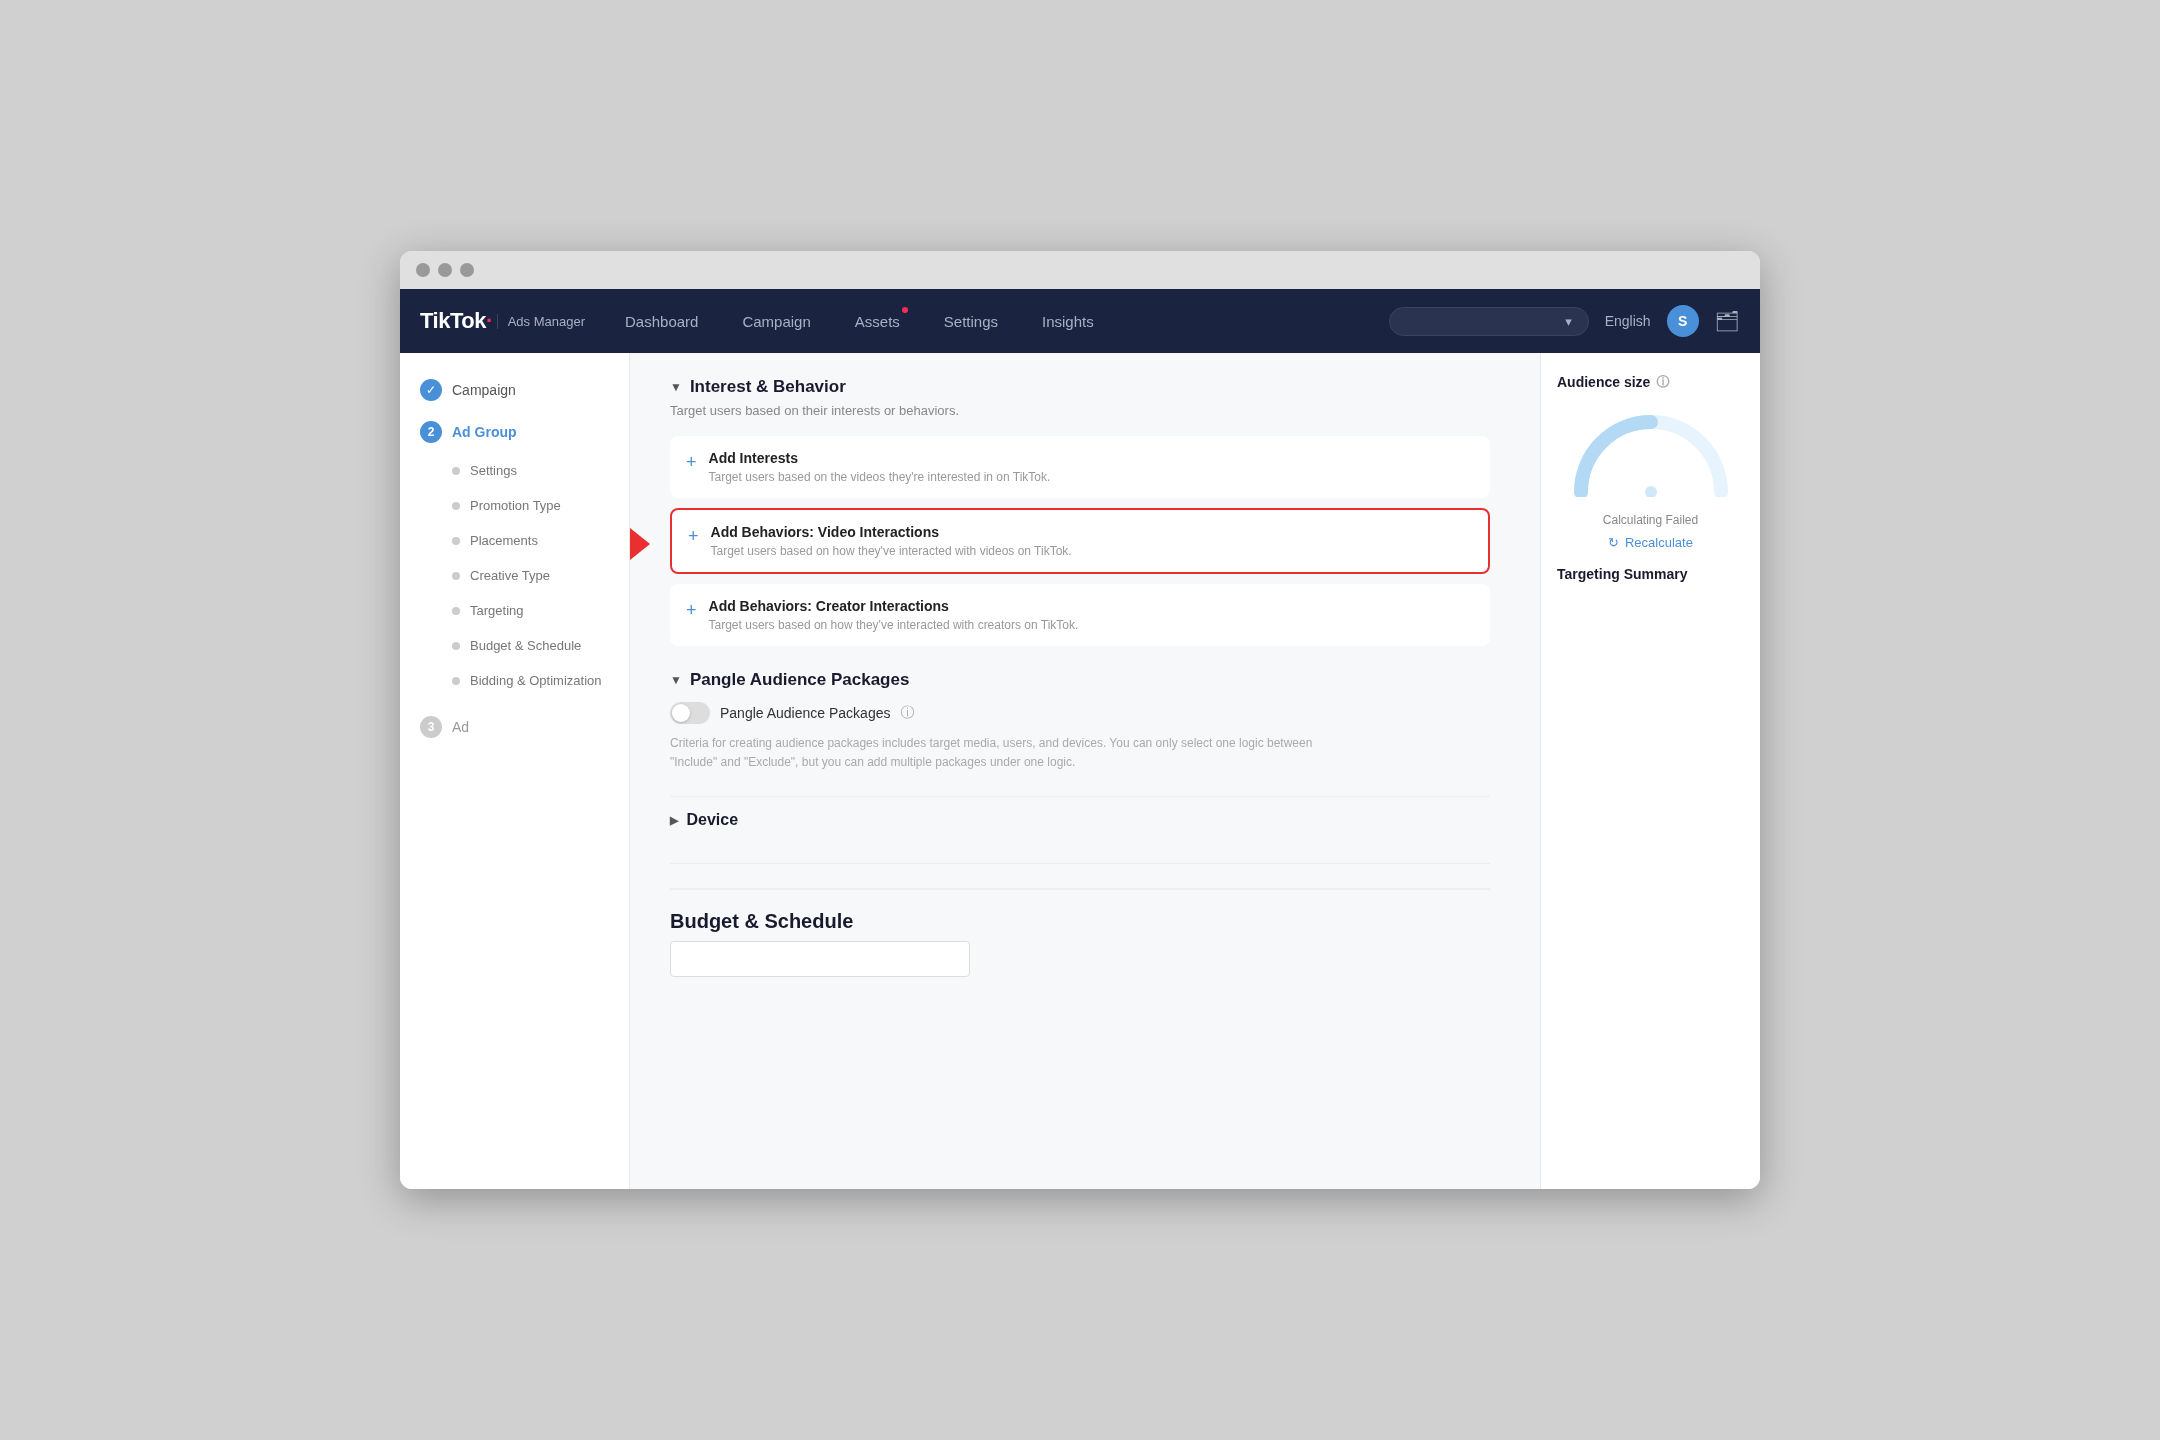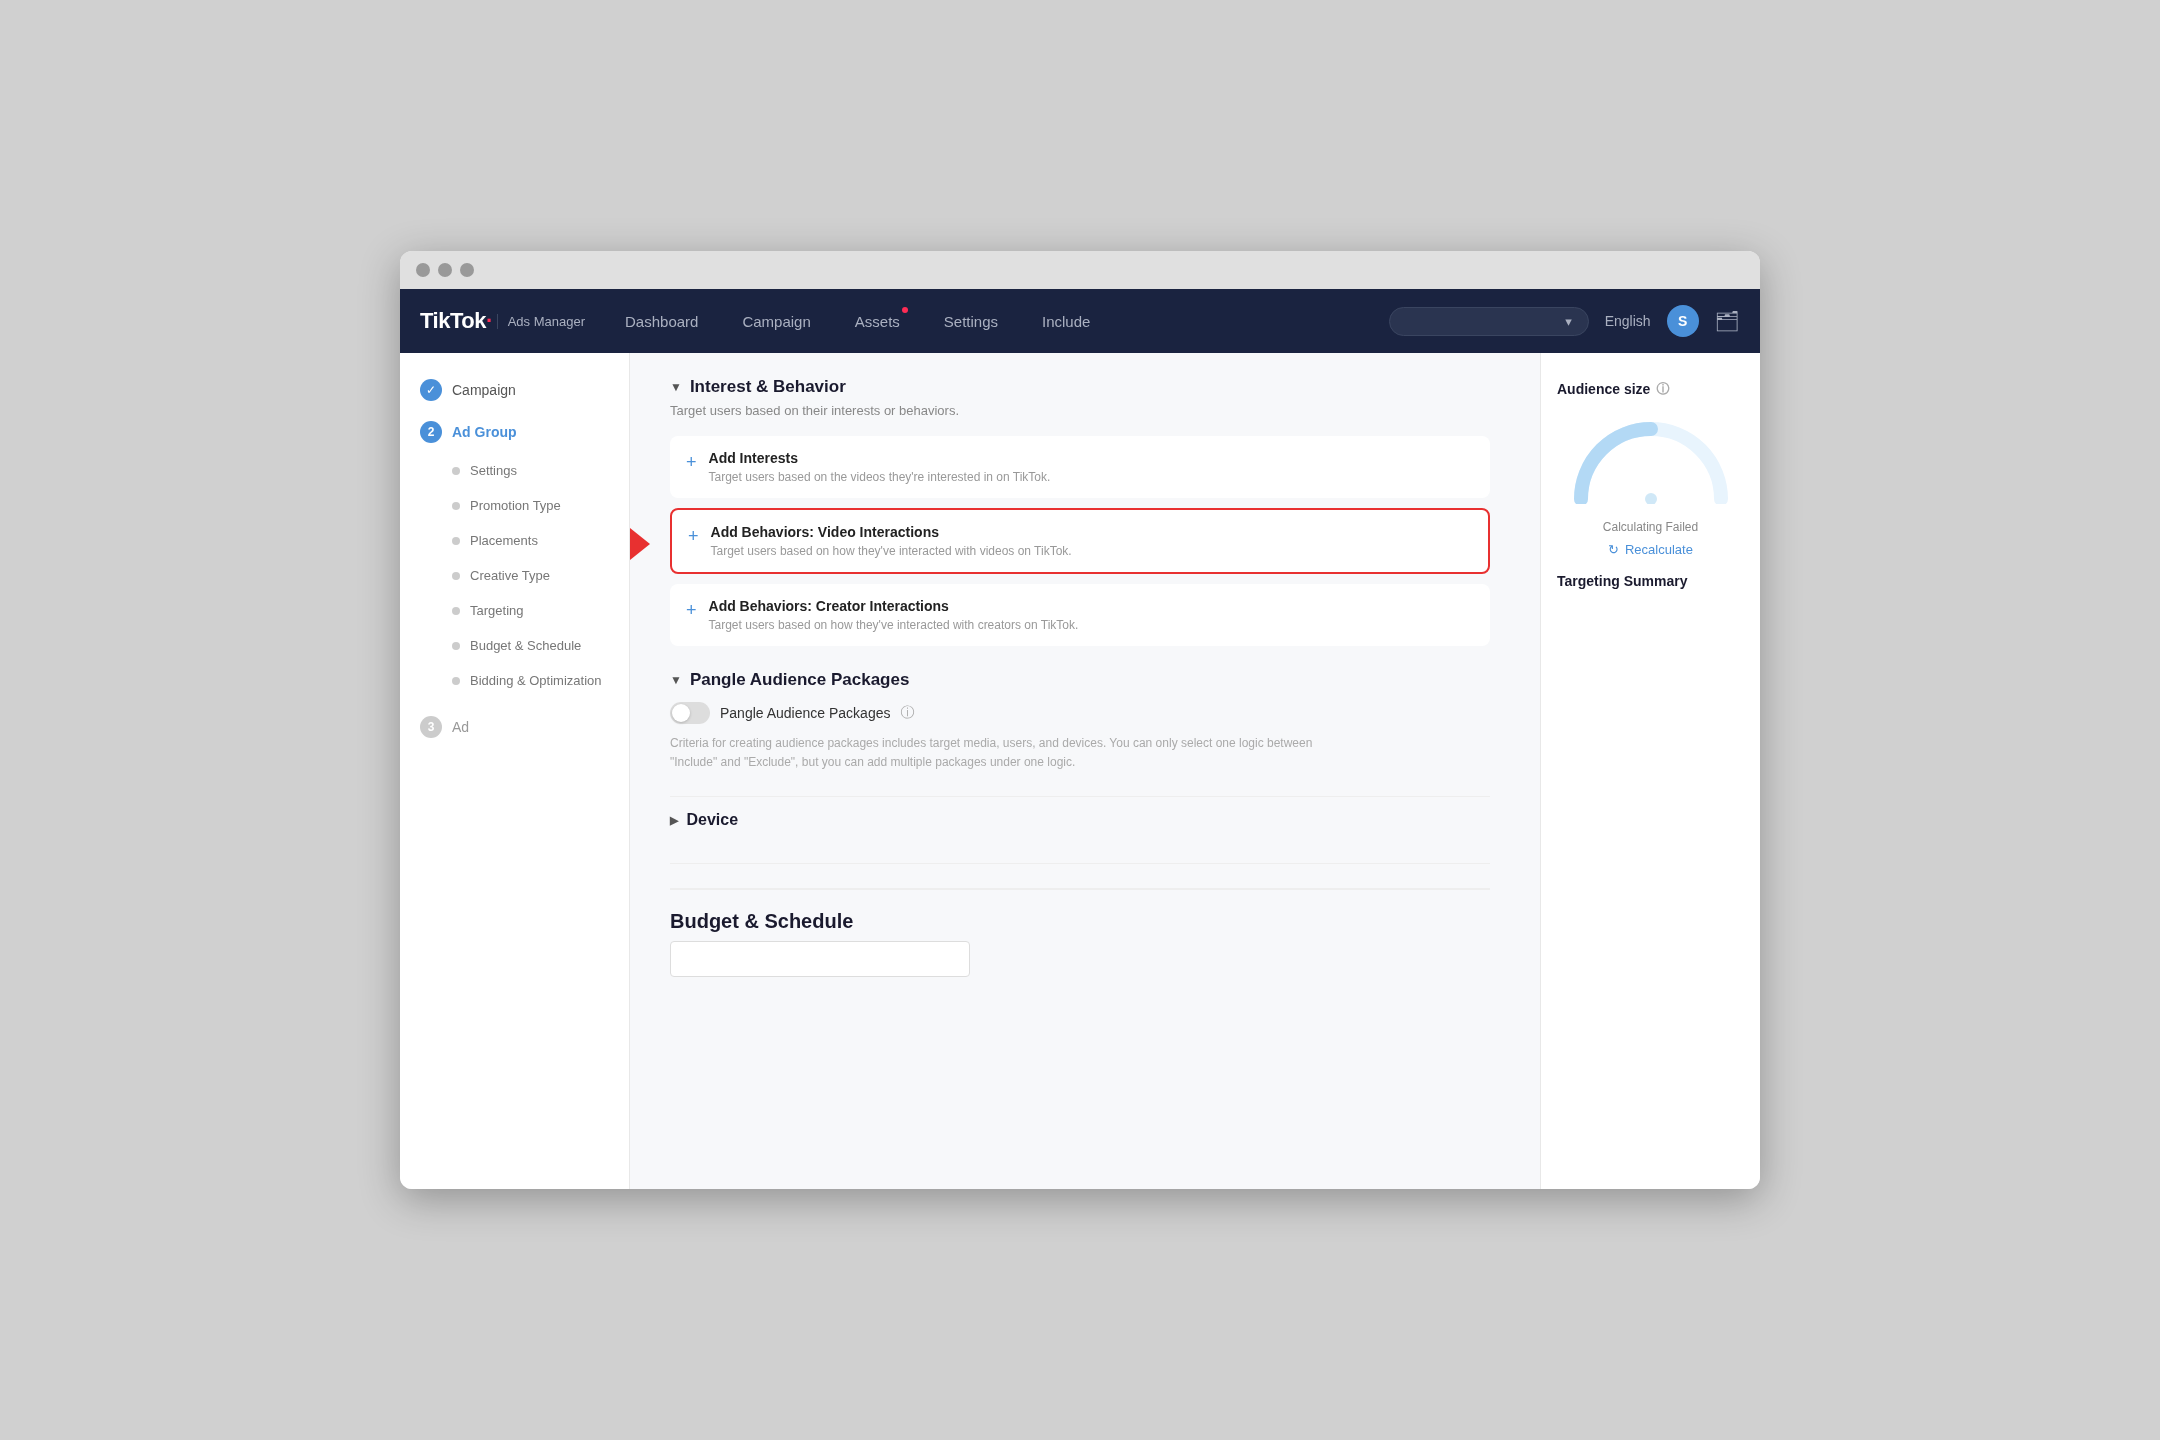--- a/index.html
+++ b/index.html
@@ -327,21 +327,21 @@
     .budget-label {
       font-size: 15px;
       font-weight: 500;
       color: #333;
     }
     
     .right-panel {
       width: 220px;
       background: white;
       border-left: 1px solid #e8e8e8;
-      padding: 27px 16px;
+      padding: 20px 16px;
       flex-shrink: 0;
     }
     .audience-size-title {
       font-size: 14px;
       font-weight: 600;
       color: #1a1a2e;
       display: flex;
       align-items: center;
       gap: 6px;
       margin-bottom: 16px;
@@ -406,21 +406,21 @@
         <span class="logo-subtitle">Ads Manager</span>
       </div>
       <div class="nav-links">
         <span class="nav-link">Dashboard</span>
         <span class="nav-link">Campaign</span>
         <span class="nav-link" style="position:relative;">
           <span>Assets</span>
           <span class="assets-dot"></span>
         </span>
         <span class="nav-link">Settings</span>
-        <span class="nav-link">Include</span>
+        <span class="nav-link">Insights</span>
       </div>
       <div class="nav-right">
         <div class="nav-search-bar">
           <span style="color:#aab0c0; font-size:12px;"></span>
           <span style="color:#aab0c0;">▾</span>
         </div>
         <span class="nav-lang">English</span>
         <div class="nav-avatar">S</div>
         <span class="nav-icon-bag">🗂</span>
       </div>

